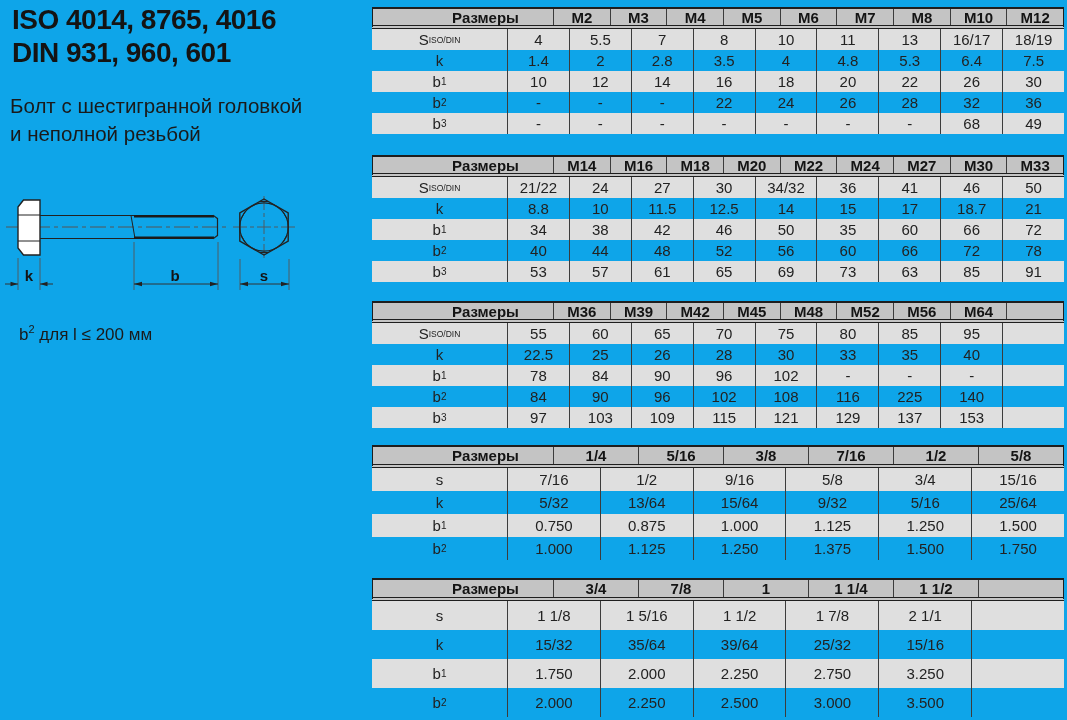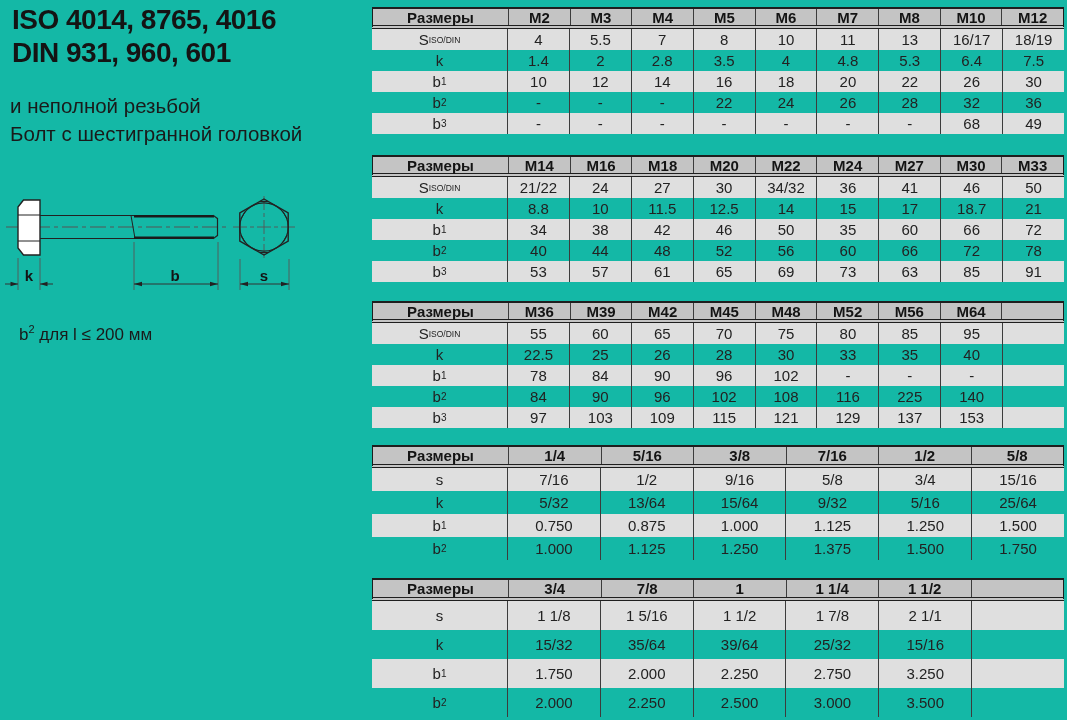--- a/index.html
+++ b/index.html
@@ -1,33 +1,33 @@
 <!DOCTYPE html>
 <html style="--header-bg: #c4c4c4; --row-shaded: #dfdfdf;"><head>
 <meta charset="utf-8">
 <style>
   html,body{margin:0;padding:0;}
   body{font-family:"Liberation Sans","DejaVu Sans",sans-serif;background:#ffffff;}
-  .page{position:relative;width:1067px;height:720px;background:#14b8a6;overflow:hidden;color:#1c1c1c;}
+  .page{position:relative;width:1067px;height:720px;background:#0ea5e9;overflow:hidden;color:#1c1c1c;}
 
   
   .title{position:absolute;left:12px;top:3px;font-size:28px;font-weight:700;line-height:33px;letter-spacing:-0.5px;color:#141414;}
   .subtitle{position:absolute;left:10px;top:92px;font-size:20.5px;font-weight:400;line-height:28px;color:#1a1a1a;}
   .drawing{position:absolute;left:2px;top:186px;}
   .footnotes{position:absolute;left:19px;top:316px;font-size:17px;line-height:27.5px;color:#1a1a1a;}
   .footnotes sup{font-size:11px;}
 
   
   .dim-table{position:absolute;left:372px;width:692px;box-sizing:border-box;}
   .t-row{display:flex;box-sizing:border-box;}
   .cell{flex:1;display:flex;align-items:center;justify-content:center;box-sizing:border-box;
         border-left:1px solid #3c3c3c;font-size:15px;color:#222;white-space:nowrap;}
   .cell:first-child{flex:0 0 135px;border-left:none;}
   .t-head{background:var(--header-bg,#c4c4c4);border-top:2px solid #1e1e1e;border-bottom:4px double #1e1e1e;
-          border-left:1px solid #1e1e1e;border-right:1px solid #1e1e1e;}
+          border-left:1px solid #1e1e1e;border-right:1px solid #1e1e1e;padding-left:45px;}
   .t-head .cell{font-weight:700;color:#141414;}
   .shaded{background:var(--row-shaded,#dfdfdf);}
   .cell sub{font-size:8.5px;line-height:0;}
   .cell sup{font-size:10px;line-height:0;}
   .t0{top:7px}.t1{top:155px}.t2{top:301px}.t3{top:445px}.t4{top:578px}
   .t0 .t-row,.t1 .t-row,.t2 .t-row{height:21px;}
   .t0 .t-head,.t1 .t-head,.t2 .t-head{height:22px;}
   .t3 .t-row{height:23px;}
   .t4 .t-row{height:29px;}
   .t4 .t-head{height:23px;}
@@ -36,22 +36,22 @@
 <body>
 
 <div class="page">
 
   <div class="title">
     <div>ISO 4014, 8765, 4016</div>
     <div>DIN 931, 960, 601</div>
   </div>
 
   <div class="subtitle">
+    <div>Болт с шестигранной головкой</div>
     <div>и неполной резьбой</div>
-    <div>Болт с шестигранной головкой</div>
   </div>
 
   <svg class="drawing" width="310" height="125" viewBox="0 0 310 125">
 
     <line x1="4" y1="41" x2="226" y2="41" stroke="#555" stroke-width="1" stroke-dasharray="16 4 4 4"></line>
 
     <path d="M16 21 L21.5 14 L38 14 L38 69 L21.5 69 L16 62 Z" fill="#fff" stroke="#222" stroke-width="1.4"></path>
     <line x1="16" y1="29" x2="38" y2="29" stroke="#222" stroke-width="1"></line>
     <line x1="16" y1="55" x2="38" y2="55" stroke="#222" stroke-width="1"></line>
 

